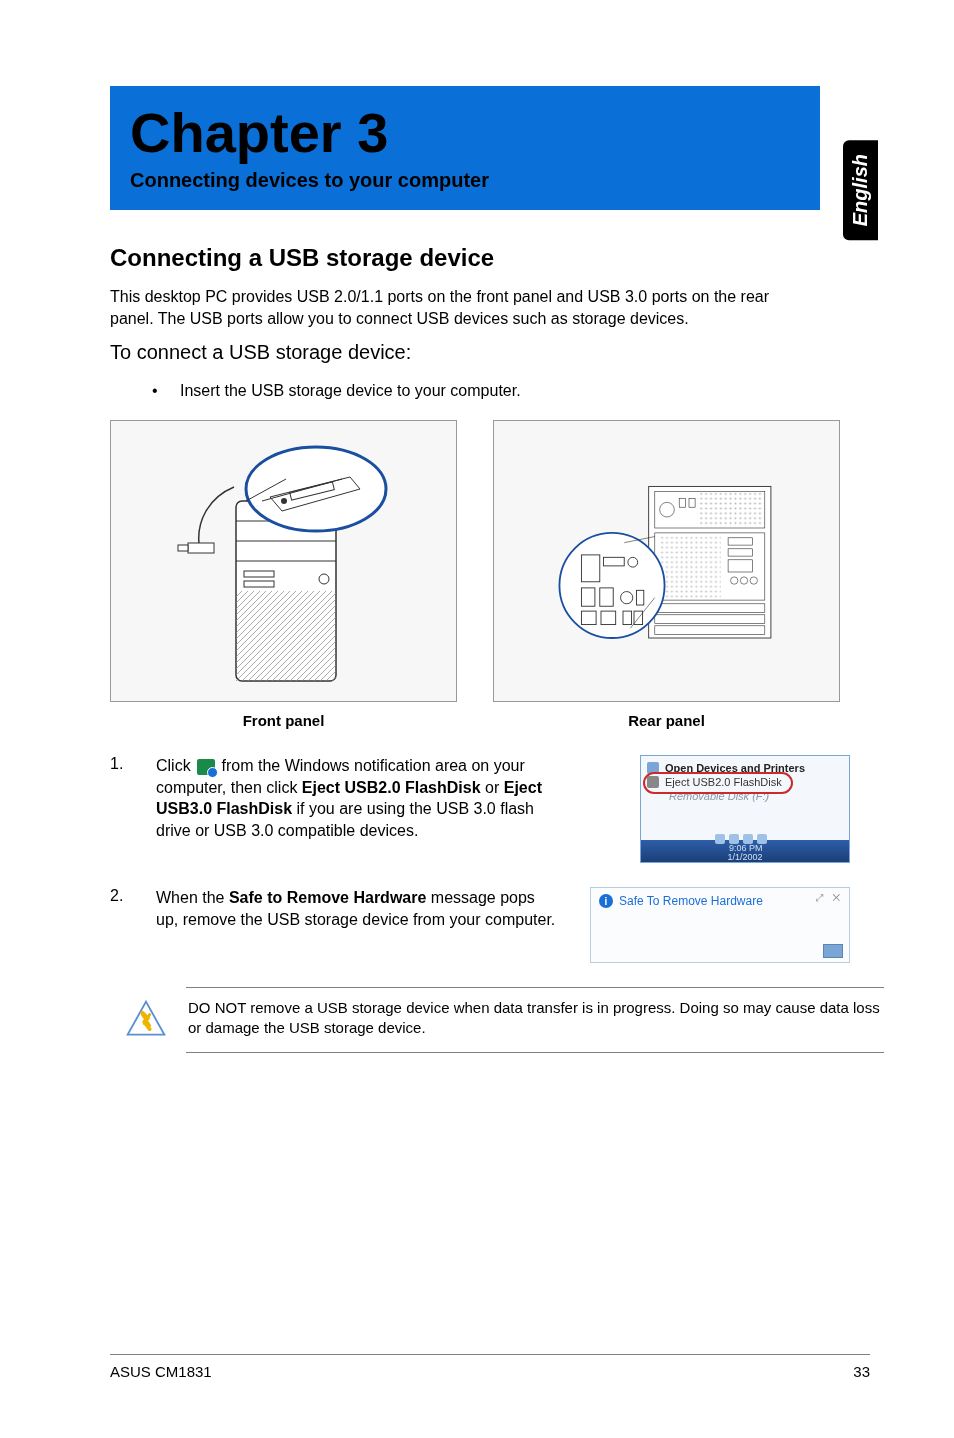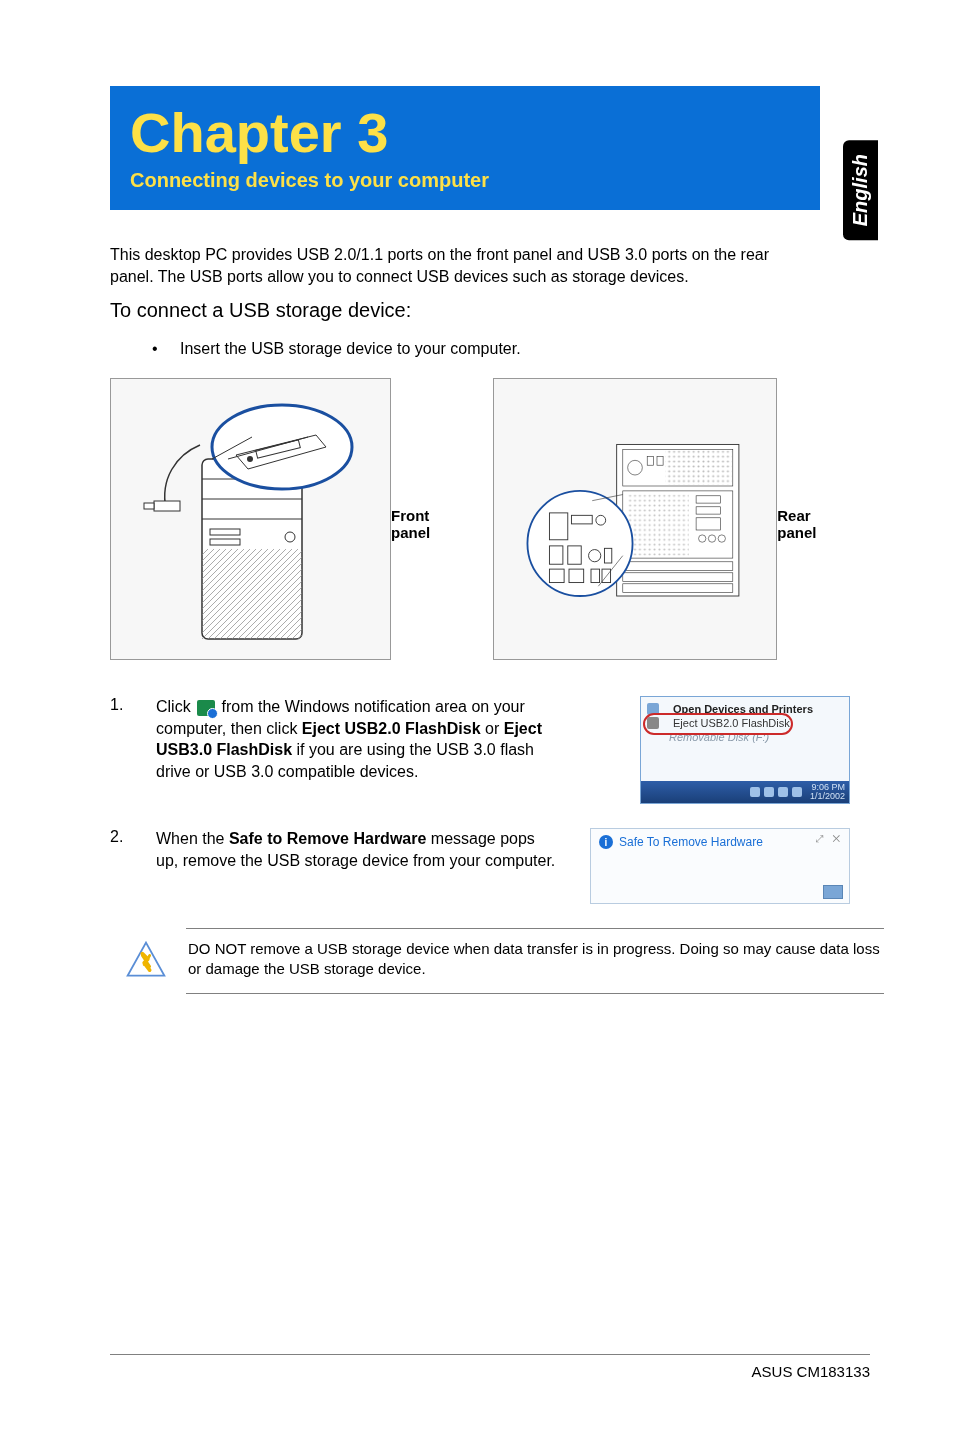--- a/index.html
+++ b/index.html
@@ -26,21 +26,21 @@
     writing-mode: vertical-rl;
     transform: rotate(180deg);
     padding: 14px 6px;
     font-weight: bold;
     font-size: 20px;
     font-style: italic;
     border-radius: 0 6px 6px 0;
   }
   .chapter-banner {
     background: #0a6fd6;
-    color: #fde047;
+    color: #000000;
     padding: 14px 20px 18px 20px;
     margin-bottom: 34px;
     width: 710px;
   }
   .chapter-title {
     font-size: 56px;
     font-weight: bold;
     margin-bottom: 4px;
   }
   .chapter-subtitle {
@@ -74,21 +74,21 @@
   }
   .panels {
     display: flex;
     gap: 36px;
     margin-bottom: 24px;
     width: 730px;
   }
   .panel-fig {
     flex: 1;
     display: flex;
-    flex-direction: row;
+    flex-direction: column;
     align-items: center;
   }
   .fig-box {
     width: 100%;
     height: 282px;
     border: 1px solid #999;
     background: #f7f7f7;
     display: flex;
     align-items: center;
     justify-content: center;
@@ -150,33 +150,33 @@
     margin-left: auto;
     width: 260px;
     height: 76px;
     border: 1px solid #b9cce0;
     background: #fafcfe;
     font-size: 11px;
     padding: 6px 8px;
     position: relative;
     color: #555;
   }
-  .ss-row { display:flex; align-items:center; gap:14px; margin-bottom:2px; color:#222; }
+  .ss-row { display:flex; align-items:center; gap:6px; margin-bottom:2px; color:#222; }
   .ss-row.highlight { color:#333; position:relative; }
   .ss-row.highlight .circle {
     position:absolute; left:-4px; top:-4px; width:150px; height:22px;
     border:2px solid #cc2a2a; border-radius:11px;
   }
   .ss-row .mini-icon { width:12px;height:12px;background:#7aa6d6;border-radius:2px;}
   .ss-sub { color:#8a9aaa; font-style:italic; padding-left:22px;}
   .taskbar {
     position:absolute; left:0; right:0; bottom:0; height:22px;
     background: linear-gradient(#2e5ea8,#1a3f78);
     display:flex; align-items:center; justify-content:flex-end;
-    padding:0 4px; color:#cfe0f5; font-size:9px;
+    padding:0 20px; color:#cfe0f5; font-size:9px;flex-direction:column;
   }
   .taskbar .icons { display:flex; gap:4px; margin-right:8px;}
   .taskbar .icons span { width:10px;height:10px;background:#9fc1e8;border-radius:2px;}
   .safe-title { color:#1a6fd6; font-size:12px; display:flex; align-items:center; gap:6px; margin-bottom:2px;}
   .safe-title .info-icon{width:14px;height:14px;border-radius:50%;background:#1a6fd6;color:#fff;display:flex;align-items:center;justify-content:center;font-weight:bold;font-size:10px;}
   .safe-close{position:absolute;right:6px;top:4px;color:#888;font-size:10px;letter-spacing:3px;}
   .safe-body{font-size:10px;color:#666;line-height:1.3;}
   .safe-flag{position:absolute;right:6px;bottom:4px;width:20px;height:14px;background:#7aa6d6;border:1px solid #5a86b6;}
   .caution {
     display: flex;
@@ -200,37 +200,38 @@
     line-height: 1.35;
   }
   .footer {
     position: absolute;
     left: 110px;
     right: 84px;
     bottom: 58px;
     border-top: 1px solid #808080;
     padding-top: 8px;
     display: flex;
-    justify-content: flex-end;
+    justify-content: space-between;
     font-size: 15px;
   }
   .tower-svg { width: 220px; height: 260px; }
 </style>
 </head>
 <body>
 
 <div class="page">
 
   <div class="lang-tab">English</div>
 
   <div class="chapter-banner">
     <div class="chapter-title">Chapter 3</div>
     <div class="chapter-subtitle">Connecting devices to your computer</div>
   </div>
 
+  <div class="section-title">Connecting a USB storage device</div>
   <div class="intro">This desktop PC provides USB 2.0/1.1 ports on the front panel and USB 3.0 ports on the rear panel. The USB ports allow you to connect USB devices such as storage devices.</div>
 
   <div class="subhead">To connect a USB storage device:</div>
   <div class="bullet-row">
     <div class="bullet-dot">•</div>
     <div>Insert the USB storage device to your computer.</div>
   </div>
 
   <div class="panels">
     <div class="panel-fig">

